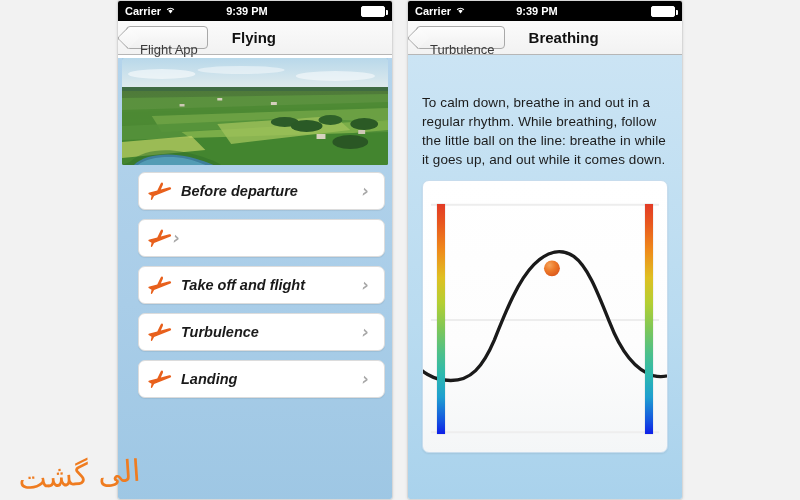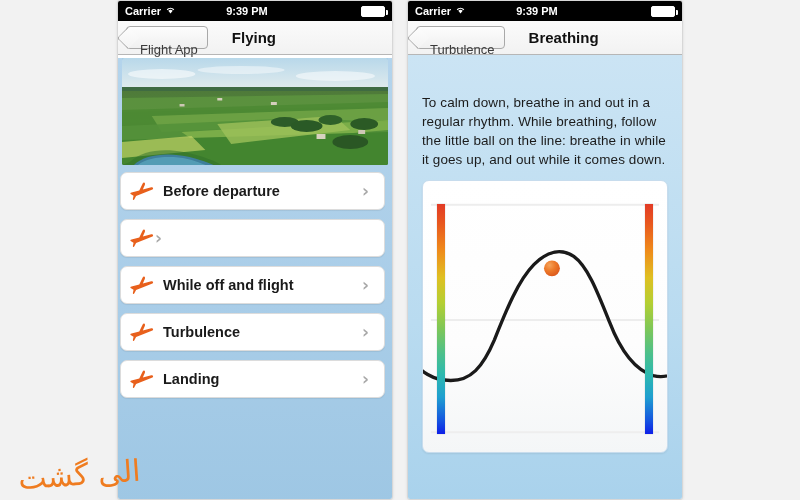--- a/index.html
+++ b/index.html
@@ -140,21 +140,21 @@
   .hero {
     margin: 3px 4px 0 4px;
     height: 107px;
     border-radius: 2px;
     overflow: hidden;
     position: relative;
     background: #7fb4dc;
   }
   .hero svg { display: block; width: 100%; height: 100%; }
 
-  .list { padding: 7px 7px 0 2px; }
+  .list { padding: 7px 7px 0 20px; font-style: italic; }
 
   .row {
     height: 38px;
     background: #ffffff;
     border: 1px solid #dcdcdc;
     border-radius: 7px;
     display: flex;
     align-items: center;
     padding: 0 10px 0 8px;
     margin-bottom: 9px;
@@ -333,21 +333,21 @@
         </span>
         <span class="chev">›</span>
       </div>
 
       <div class="row">
         <span class="plane-icon">
           <svg viewBox="0 0 26 22" width="24" height="20">
               <path d="M1.5 12.6 L10 10.4 L13.6 3.0 C14.1 2.0 15.0 1.5 15.7 1.9 C16.4 2.3 16.5 3.3 16.1 4.4 L13.9 9.3 L23.2 7.0 C24.3 6.7 25.1 7.1 25.2 7.9 C25.3 8.6 24.8 9.2 23.8 9.6 L6.5 16.4 L4.6 20.2 C4.3 20.9 3.7 21.1 3.3 20.8 C3.0 20.6 2.9 20.1 3.0 19.5 L3.7 16.1 L0.9 14.7 C0.2 14.3 0.0 13.7 0.3 13.2 C0.5 12.8 0.9 12.7 1.5 12.6 Z" fill="#e8601c"></path>
             </svg>
         </span>
-        <span class="row-label">While off and flight</span>
+        <span class="row-label">Take off and flight</span>
         <span class="chev">›</span>
       </div>
 
       <div class="row">
         <span class="plane-icon">
           <svg viewBox="0 0 26 22" width="24" height="20">
               <path d="M1.5 12.6 L10 10.4 L13.6 3.0 C14.1 2.0 15.0 1.5 15.7 1.9 C16.4 2.3 16.5 3.3 16.1 4.4 L13.9 9.3 L23.2 7.0 C24.3 6.7 25.1 7.1 25.2 7.9 C25.3 8.6 24.8 9.2 23.8 9.6 L6.5 16.4 L4.6 20.2 C4.3 20.9 3.7 21.1 3.3 20.8 C3.0 20.6 2.9 20.1 3.0 19.5 L3.7 16.1 L0.9 14.7 C0.2 14.3 0.0 13.7 0.3 13.2 C0.5 12.8 0.9 12.7 1.5 12.6 Z" fill="#e8601c"></path>
             </svg>
         </span>
         <span class="row-label">Turbulence</span>

